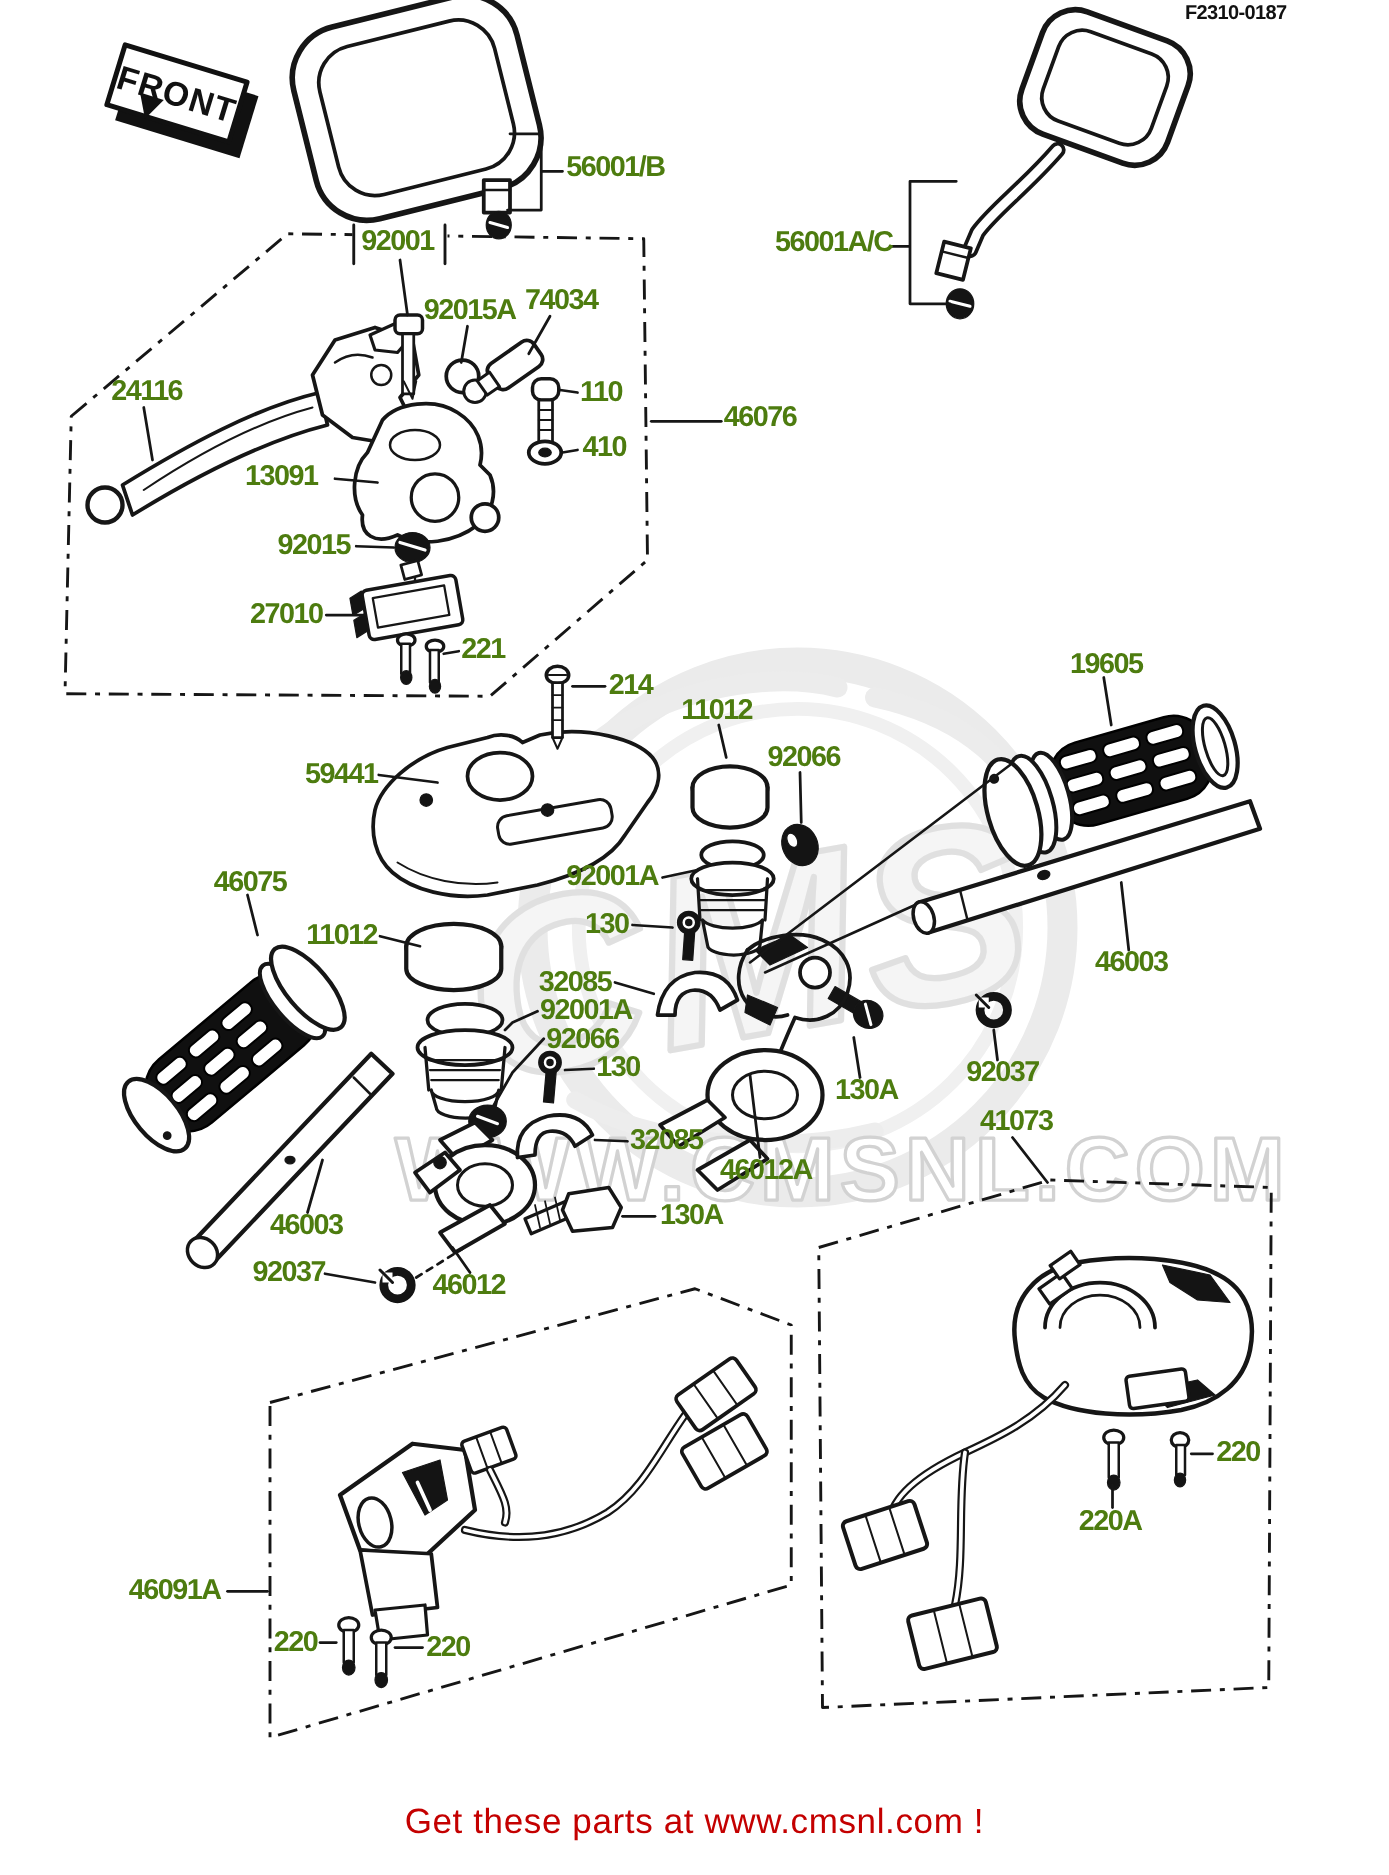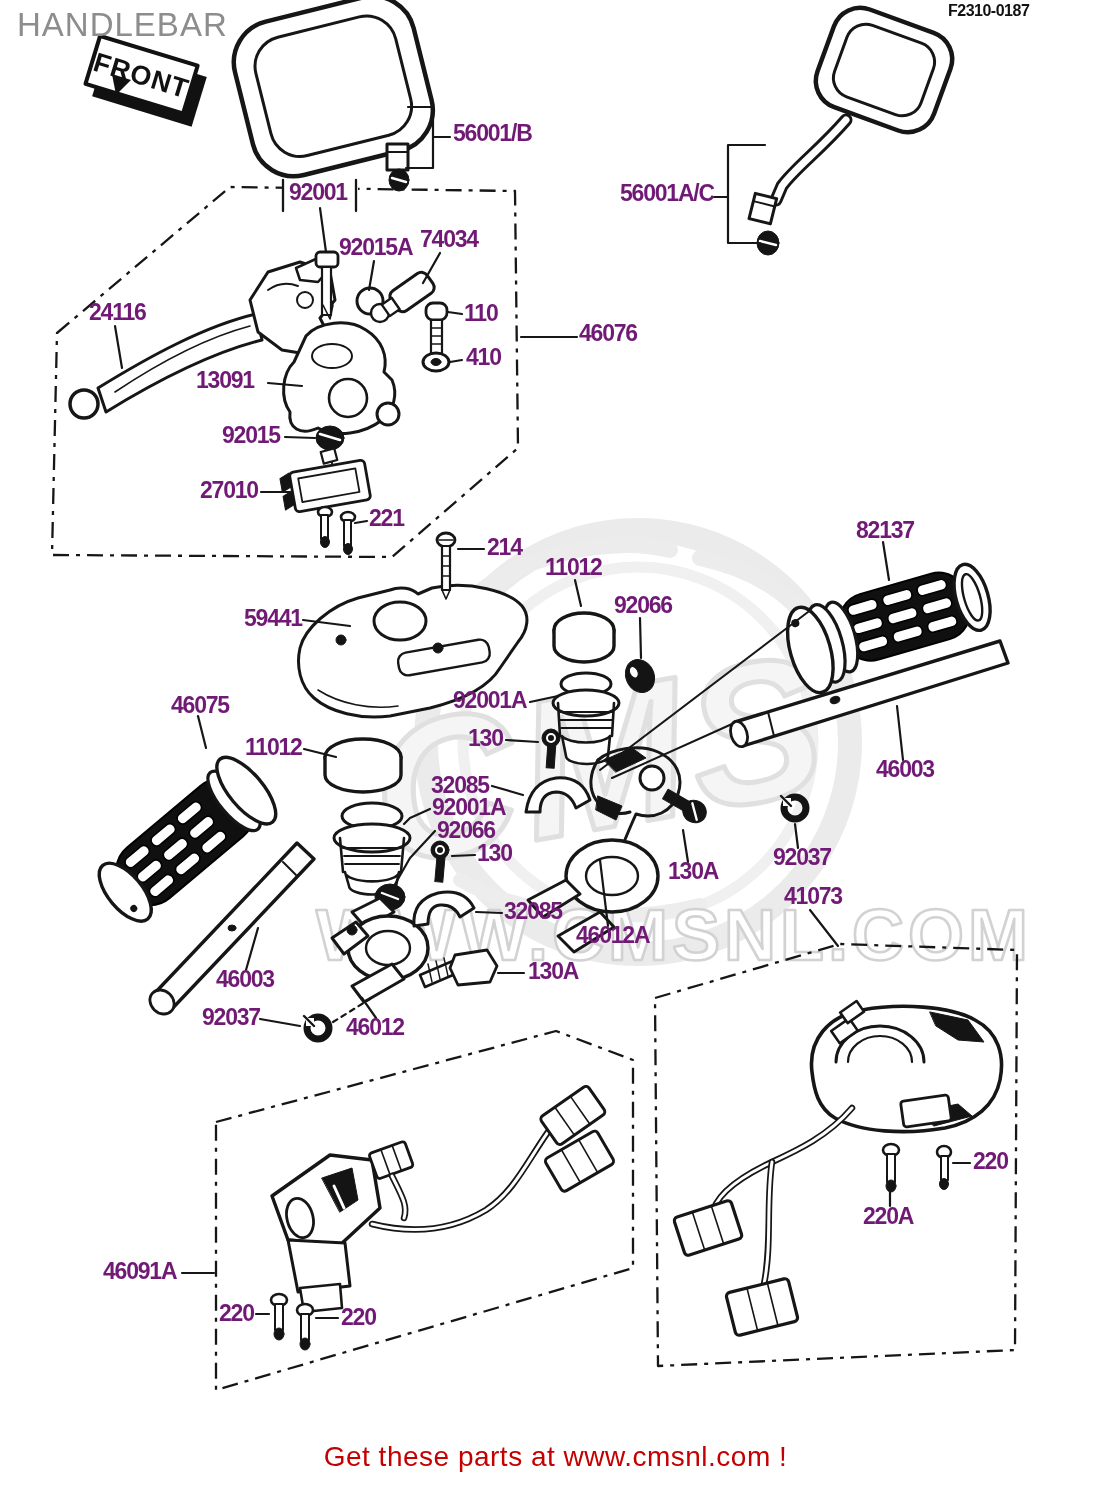--- a/index.html
+++ b/index.html
@@ -1,19 +1,19 @@
 <!DOCTYPE html>
 <html><head>
 <meta charset="utf-8">
 <style>
   html,body{margin:0;padding:0;background:#fff;}
   .stage{position:relative;width:1111px;height:1500px;background:#ffffff;overflow:hidden;
          font-family:"Liberation Sans",sans-serif;}
   .stage svg{position:absolute;left:0;top:0;}
-  .lbl{position:absolute;font-weight:700;font-size:23px;letter-spacing:-1.2px;color:#701a75;
+  .lbl{position:absolute;font-weight:700;font-size:23px;letter-spacing:-1.2px;color:#4d7c0f;
        line-height:22px;white-space:nowrap;}
   .title{position:absolute;left:17px;top:6px;font-size:33px;font-weight:400;color:#8d8d8d;
          letter-spacing:1px;}
   .figcode{position:absolute;left:948px;top:2px;font-size:16px;font-weight:700;color:#111;
          letter-spacing:-0.5px;}
   .banner{position:absolute;left:0;width:1111px;top:1441px;text-align:center;font-size:28px;
          font-weight:400;color:#c40000;letter-spacing:0.5px;}
 </style>
 </head>
 <body>
@@ -417,41 +417,40 @@
     <line x1="732" y1="724" x2="612" y2="778" stroke-width="2"></line>
 
     <line x1="182" y1="1273" x2="214" y2="1273"></line>
     <line x1="256" y1="1314" x2="269" y2="1314"></line>
     <line x1="338" y1="1318" x2="316" y2="1318"></line>
     <line x1="970" y1="1163" x2="953" y2="1163"></line>
     <line x1="890" y1="1206" x2="890" y2="1188"></line>
   </g>
 </svg>
 
-  <div class="title">HANDLEBAR</div>
   <div class="figcode">F2310-0187</div>
 
   <div class="lbl" style="left:453px;top:122px">56001/B</div>
   <div class="lbl" style="left:620px;top:182px">56001A/C</div>
   <div class="lbl" style="left:289px;top:181px">92001</div>
   <div class="lbl" style="left:339px;top:236px">92015A</div>
   <div class="lbl" style="left:420px;top:228px">74034</div>
   <div class="lbl" style="left:89px;top:301px">24116</div>
   <div class="lbl" style="left:464px;top:302px">110</div>
   <div class="lbl" style="left:466px;top:346px">410</div>
   <div class="lbl" style="left:579px;top:322px">46076</div>
   <div class="lbl" style="left:196px;top:369px">13091</div>
   <div class="lbl" style="left:222px;top:424px">92015</div>
   <div class="lbl" style="left:200px;top:479px">27010</div>
   <div class="lbl" style="left:369px;top:507px">221</div>
   <div class="lbl" style="left:487px;top:536px">214</div>
   <div class="lbl" style="left:244px;top:607px">59441</div>
   <div class="lbl" style="left:545px;top:556px">11012</div>
   <div class="lbl" style="left:614px;top:594px">92066</div>
-  <div class="lbl" style="left:856px;top:519px">82137</div>
+  <div class="lbl" style="left:856px;top:519px">19605</div>
   <div class="lbl" style="left:453px;top:689px">92001A</div>
   <div class="lbl" style="left:468px;top:727px">130</div>
   <div class="lbl" style="left:171px;top:694px">46075</div>
   <div class="lbl" style="left:245px;top:736px">11012</div>
   <div class="lbl" style="left:431px;top:774px">32085</div>
   <div class="lbl" style="left:432px;top:796px">92001A</div>
   <div class="lbl" style="left:437px;top:819px">92066</div>
   <div class="lbl" style="left:477px;top:842px">130</div>
   <div class="lbl" style="left:876px;top:758px">46003</div>
   <div class="lbl" style="left:773px;top:846px">92037</div>

